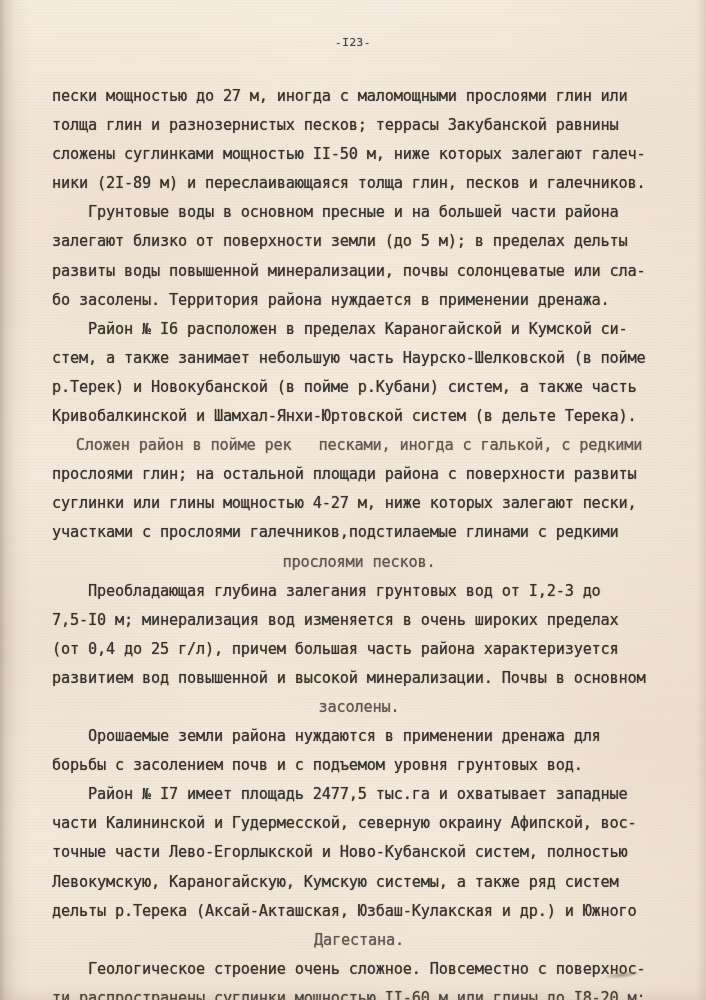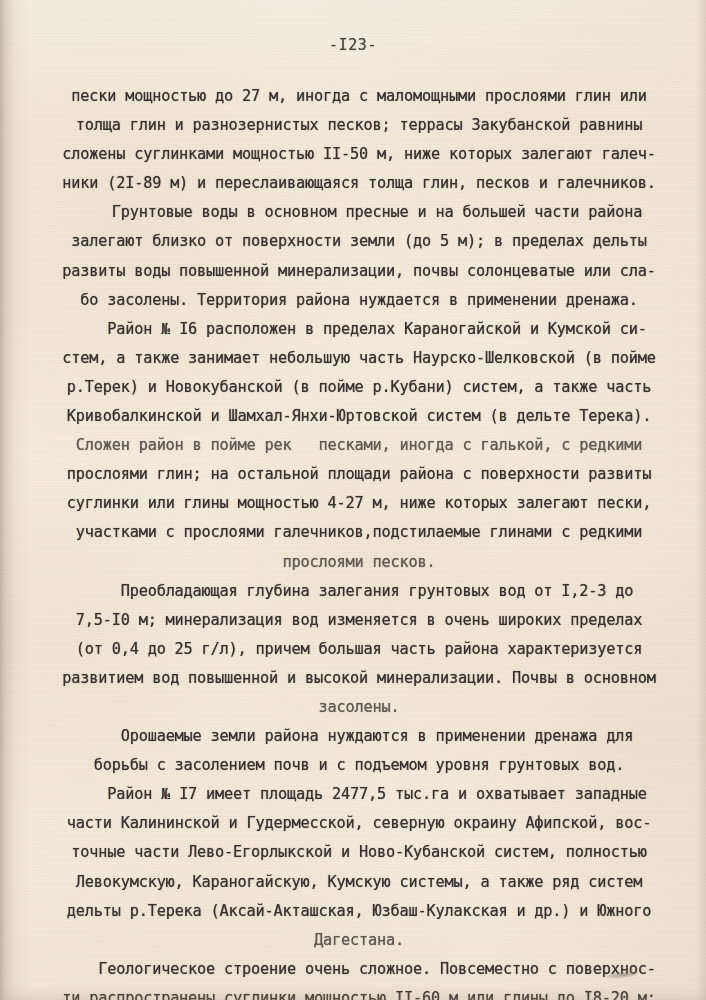--- a/index.html
+++ b/index.html
@@ -73,21 +73,21 @@
   }
 
   
   .page-number {
     position: absolute;
     top: 36px;
     left: 0;
     width: 706px;
     text-align: center;
     font-family: "DejaVu Sans Mono", "Liberation Mono", monospace;
-    font-size: 15px;
+    font-size: 11px;
     letter-spacing: 0.6px;
     color: #4a443f;
     text-shadow: 0 0 1.1px rgba(74,68,63,0.55);
   }
 
   .text-block {
     position: absolute;
     top: 82px;
     left: 52px;
     width: 614px;
@@ -103,21 +103,21 @@
   }
 
   .typed-line {
     display: block;
     white-space: pre;
     height: 29.1px;
   }
 
   
   .typed-line.ink-faint  { color: #56504a; opacity: 0.93; text-align: center; }
-  .typed-line.ink-strong { color: #37322e; text-align: center; }
+  .typed-line.ink-strong { color: #37322e; }
 
   
   .ink-smudge {
     position: absolute;
     left: 606px;
     top: 972px;
     width: 32px;
     height: 6px;
     border-radius: 50% 40% 55% 45%;
     background: radial-gradient(ellipse at center,

